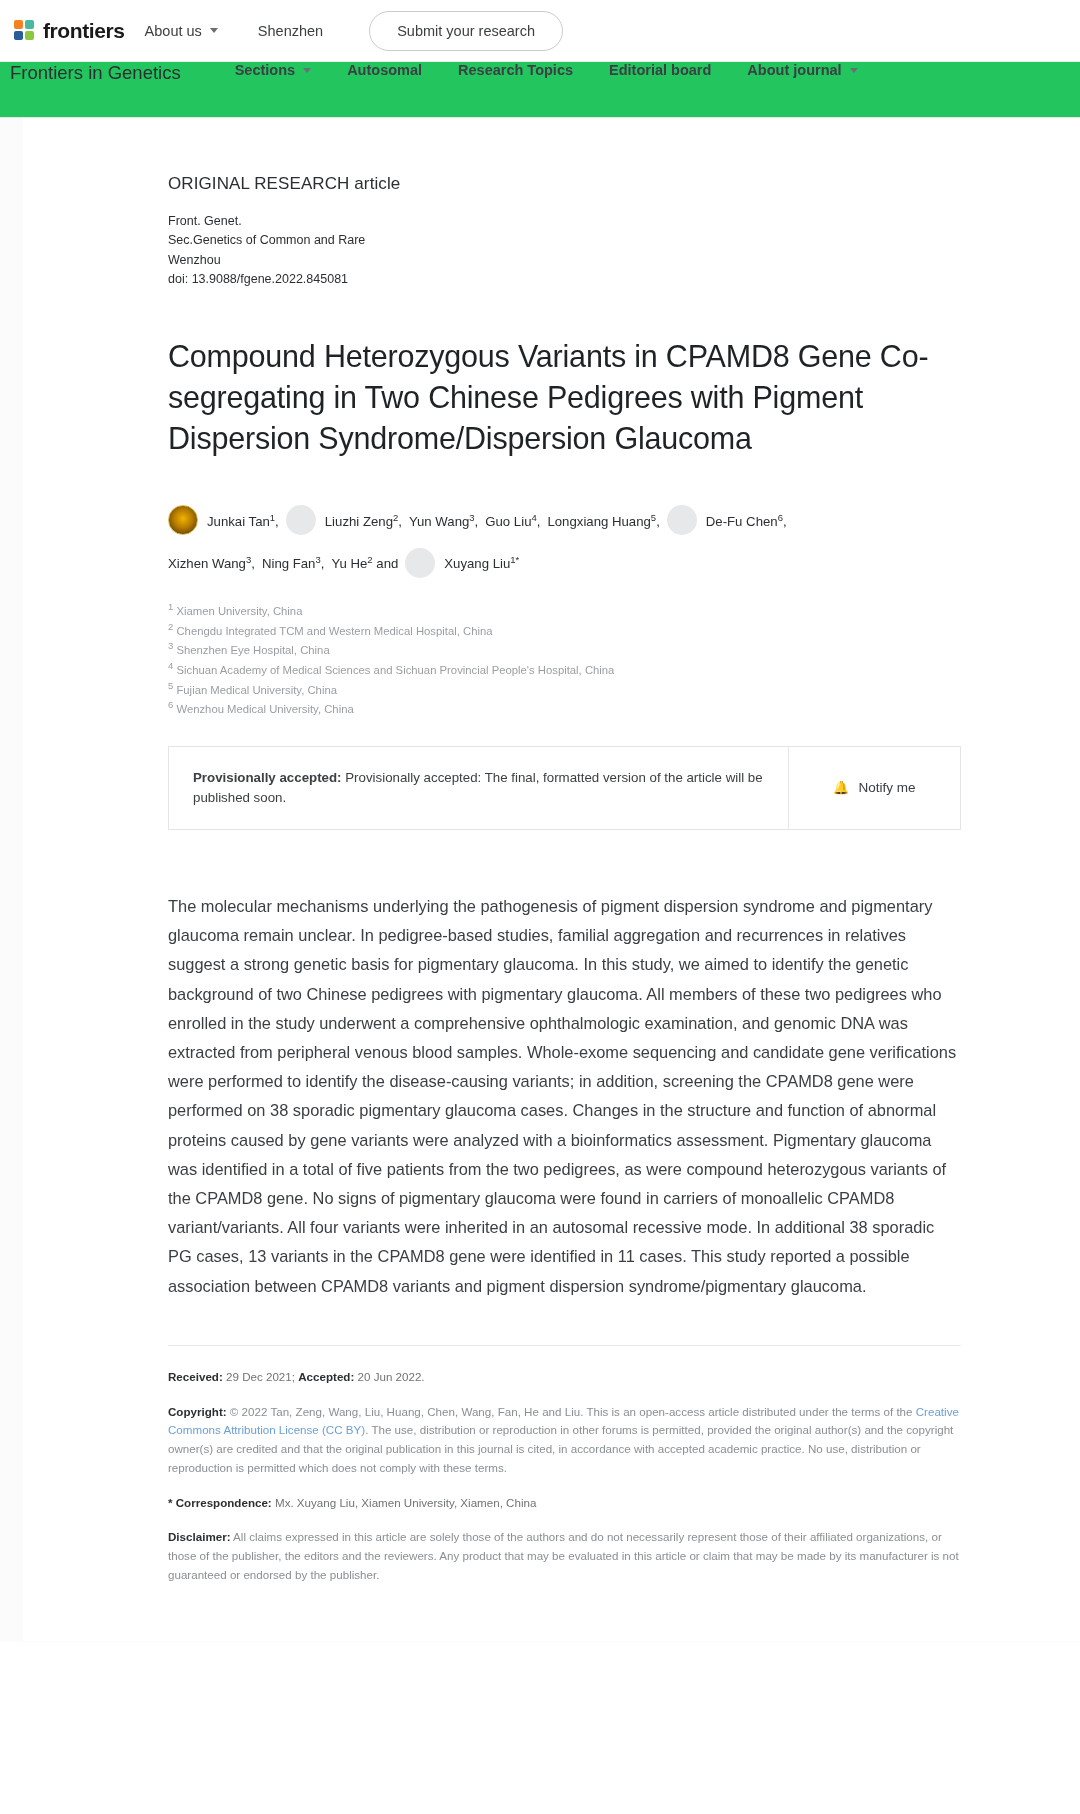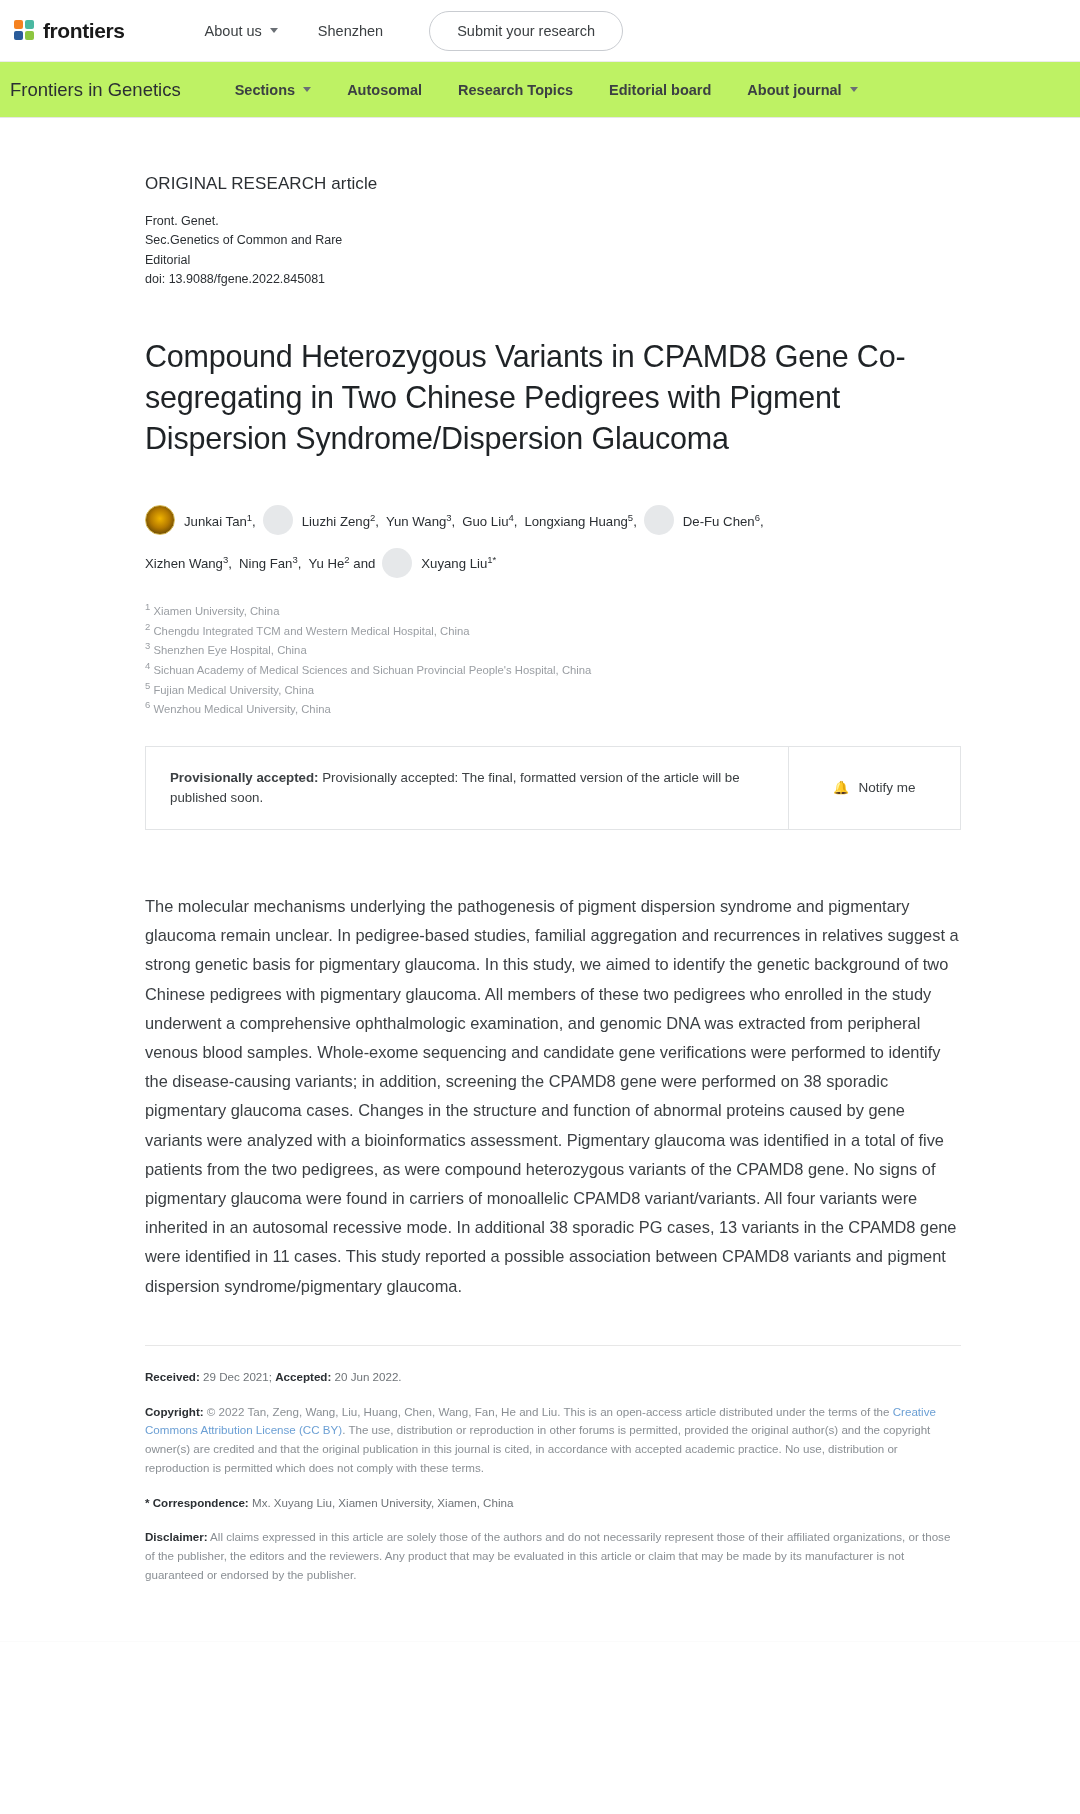--- a/index.html
+++ b/index.html
@@ -15,21 +15,21 @@
 
   
   .topbar {
     height: 62px;
     background: #ffffff;
     display: flex;
     align-items: center;
     padding: 0 0 0 14px;
     border-bottom: 1px solid #ececec;
   }
-  .logo-wrap { display: flex; align-items: center; gap: 7px; margin-right: 60px; }
+  .logo-wrap { display: flex; align-items: center; gap: 7px; }
   .logo-mark { width: 22px; height: 22px; position: relative; }
   .logo-mark span { position: absolute; width: 9px; height: 9px; border-radius: 2px; }
   .p1 { left: 0; top: 0; background: #f58220; }
   .p2 { left: 11px; top: 0; background: #4ab8a1; }
   .p3 { left: 0; top: 11px; background: #2a5c9a; }
   .p4 { left: 11px; top: 11px; background: #8dc63f; }
   .logo-text { font-size: 21px; font-weight: 700; letter-spacing: -0.4px; color: #1a1a1a; }
 
   .topnav { display: flex; align-items: center; gap: 0; }
   .topnav-item {
@@ -57,24 +57,24 @@
     font-size: 14.5px;
     color: #3c4043;
     background: #fff;
     cursor: pointer;
     white-space: nowrap;
   }
 
   
   .journalbar {
     height: 56px;
-    background: #bef264;
+    background: #22c55e;
     border-bottom: 1px solid #e6e6e6;
     display: flex;
-    align-items: center;
+    align-items: flex-start;
     padding-left: 10px;
   }
   .journal-title { font-size: 18.5px; color: #2b2f33; margin-right: 36px; white-space: nowrap; }
   .jnav { display: flex; align-items: center; }
   .jnav-item {
     font-size: 14.5px;
     color: #3c4043;
     padding: 0 18px;
     display: flex;
     align-items: center;
@@ -82,20 +82,21 @@
     cursor: pointer;
     white-space: nowrap;
     font-weight: bold;
   }
 
   .page-bg { background: #fbfbfb; padding-bottom: 1px; }
   .article {
     background: #ffffff;
     max-width: 1080px;
     padding: 56px 119px 40px 145px;
+    margin-left: 23px;
   }
 
   
   .art-type { font-size: 17px; color: #2b2f33; letter-spacing: 0.1px; margin-bottom: 18px; }
   .art-meta { font-size: 12.5px; line-height: 1.55; color: #2b2f33; }
   .art-meta div { white-space: pre-wrap; }
 
   h1.title {
     font-size: 30.5px;
     line-height: 1.35;
@@ -226,21 +227,21 @@
 </div>
 
 <div class="page-bg">
 <div class="article">
 
   <div class="art-type">ORIGINAL RESEARCH article</div>
 
   <div class="art-meta">
     <div>Front. Genet.</div>
     <div>Sec.Genetics of Common and Rare</div>
-    <div>Editorial</div>
+    <div>Wenzhou</div>
     <div>doi: 13.9088/fgene.2022.845081</div>
   </div>
 
   <h1 class="title">Compound Heterozygous Variants in CPAMD8 Gene Co-segregating in Two Chinese Pedigrees with Pigment Dispersion Syndrome/Dispersion Glaucoma</h1>
 
   <div class="authors">
     <div class="arow">
       <span class="avatar photo"></span>
       <span class="aname"><span>Junkai Tan</span><sup>1</sup><span>,</span></span>
 

